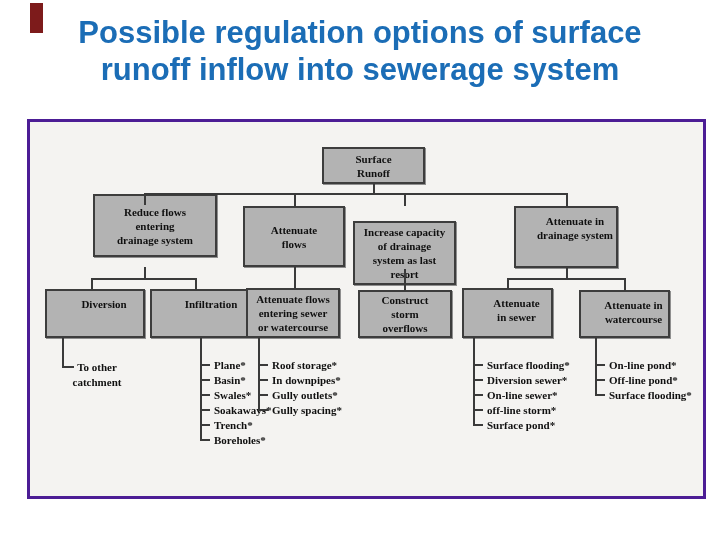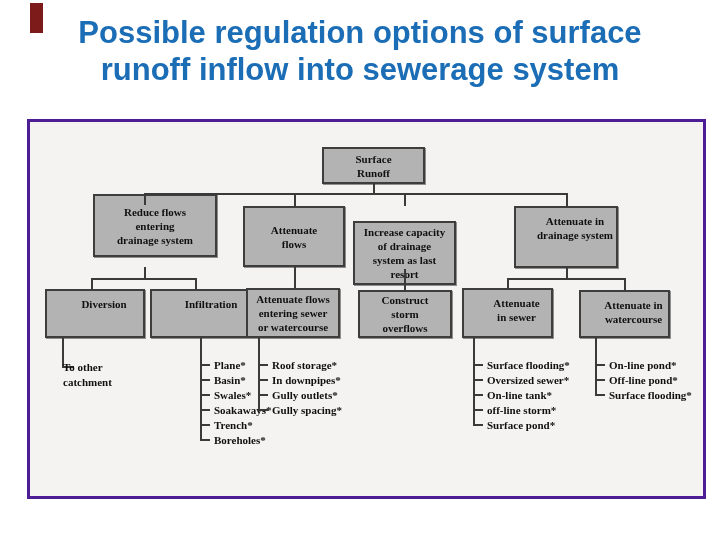--- a/index.html
+++ b/index.html
@@ -10,21 +10,21 @@
          font-family:"Liberation Sans","DejaVu Sans",sans-serif;font-weight:bold;
          font-size:31px;line-height:37px;color:#1b6db6;white-space:pre-line;}
   .diagram{position:absolute;left:27px;top:119px;width:673px;height:374px;
            background:#f4f3f1;border:3px solid #4c1d95;}
   .box{position:absolute;box-sizing:border-box;display:flex;align-items:center;justify-content:center;
        text-align:center;background:#b3b3b3;border:2px solid #3d3d3d;box-shadow:1px 1px 0 #8f8f8f;
        font-weight:bold;font-size:11px;line-height:14px;color:#101010;white-space:pre-line;}
   .box.top{align-items:flex-start;padding-top:6px;padding-left:18px;}
   .ln{position:absolute;display:block;background:#3a3a3a;}
   .leaf{position:absolute;font-weight:bold;font-size:11px;line-height:15px;color:#101010;white-space:pre-line;}
-  .leaf.center{}
+  .leaf.center{text-align:center;}
   .footnote{position:absolute;font-weight:bold;font-size:11.5px;color:#101010;}
 </style>
 </head>
 <body>
 
 <div class="slide">
   <div class="accent-bar"></div>
   <h1 class="title">Possible regulation options of surface
 runoff inflow into sewerage system</h1>
 
@@ -107,22 +107,22 @@
     <div class="leaf" style="left:242px;top:266px">Gully outlets*</div>
     <div class="leaf" style="left:242px;top:281px">Gully spacing*</div>
 
     <i class="ln" style="left:443px;top:216px;width:2px;height:88px"></i>
     <i class="ln" style="left:443px;top:242px;width:10px;height:2px"></i>
     <i class="ln" style="left:443px;top:257px;width:10px;height:2px"></i>
     <i class="ln" style="left:443px;top:272px;width:10px;height:2px"></i>
     <i class="ln" style="left:443px;top:287px;width:10px;height:2px"></i>
     <i class="ln" style="left:443px;top:302px;width:10px;height:2px"></i>
     <div class="leaf" style="left:457px;top:236px">Surface flooding*</div>
-    <div class="leaf" style="left:457px;top:251px">Oversized sewer*</div>
-    <div class="leaf" style="left:457px;top:266px">On-line tank*</div>
+    <div class="leaf" style="left:457px;top:251px">Diversion sewer*</div>
+    <div class="leaf" style="left:457px;top:266px">On-line sewer*</div>
     <div class="leaf" style="left:457px;top:281px">off-line storm*</div>
     <div class="leaf" style="left:457px;top:296px">Surface pond*</div>
 
     <i class="ln" style="left:565px;top:216px;width:2px;height:58px"></i>
     <i class="ln" style="left:565px;top:242px;width:10px;height:2px"></i>
     <i class="ln" style="left:565px;top:257px;width:10px;height:2px"></i>
     <i class="ln" style="left:565px;top:272px;width:10px;height:2px"></i>
     <div class="leaf" style="left:579px;top:236px">On-line pond*</div>
     <div class="leaf" style="left:579px;top:251px">Off-line pond*</div>
     <div class="leaf" style="left:579px;top:266px">Surface flooding*</div>

